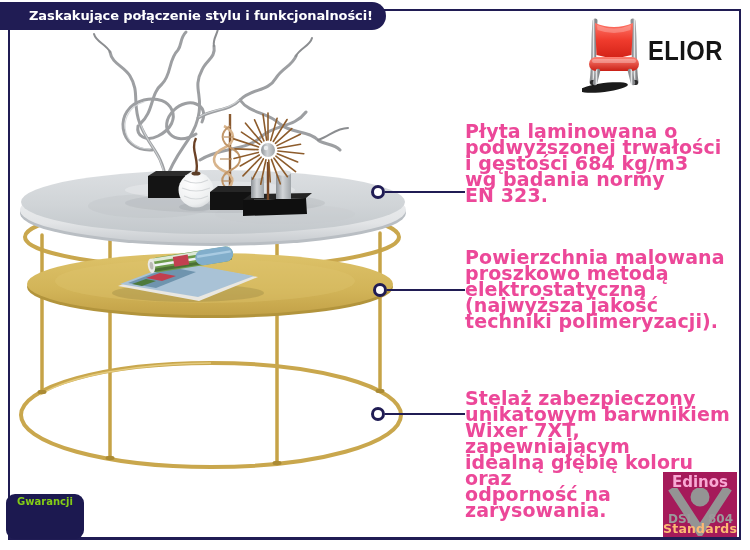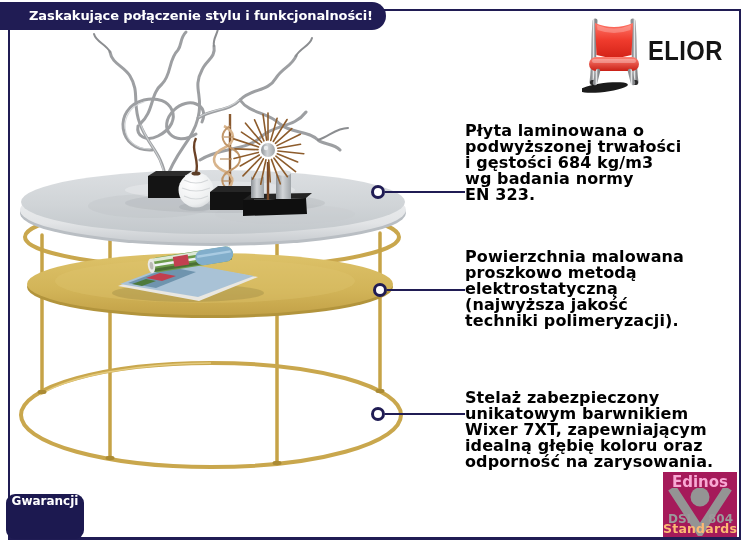--- a/index.html
+++ b/index.html
@@ -31,40 +31,40 @@
   }
   
   #product-photo{position:absolute;left:0;top:0;z-index:1;}
   
   .callout-marker{
     position:absolute;width:8px;height:8px;border:3.5px solid #201c54;
     border-radius:50%;background:#ffffff;z-index:4;
   }
   .callout-line{position:absolute;height:2px;background:#201c54;z-index:3;}
   .callout-text{
-    position:absolute;left:465px;width:278px;color:#000000;
-    font-size:16px;font-weight:bold;line-height:16px;white-space:pre-line;
+    position:absolute;left:465px;width:278px;color:#ec4899;
+    font-size:19px;font-weight:bold;line-height:16px;white-space:pre-line;
     z-index:4;letter-spacing:0.1px;
   }
   #callout-text-0{top:123px;}
   #callout-text-1{top:249px;}
   #callout-text-2{top:390px;}
   #callout-line-0{left:385px;top:191px;width:80px;}
   #callout-line-1{left:387px;top:289px;width:78px;}
   #callout-line-2{left:385px;top:413px;width:80px;}
   #callout-marker-0{left:371px;top:185px;}
   #callout-marker-1{left:373px;top:283px;}
   #callout-marker-2{left:371px;top:407px;}
   
   #warranty-badge{
     position:absolute;left:6px;top:494px;width:78px;height:45px;
     background:#1c1950;border-radius:9px;text-align:center;z-index:7;
   }
   #warranty-line1{color:#ee2e24;font-size:18px;font-weight:bold;line-height:24px;margin-top:2px;}
-  #warranty-line2{color:#ffffff;font-size:12px;font-weight:bold;line-height:15px;}
+  #warranty-line2{color:#84cc16;font-size:10px;font-weight:bold;line-height:15px;}
   
   #cert-badge{
     position:absolute;left:663px;top:472px;width:74px;height:65px;
     background:#a51a5a;z-index:7;overflow:hidden;
   }
   #cert-check{position:absolute;left:0;top:16px;}
   #cert-brand{
     position:absolute;top:1px;left:0;width:100%;text-align:center;
     color:#f9a8d4;font-size:15px;font-weight:bold;z-index:2;
   }

